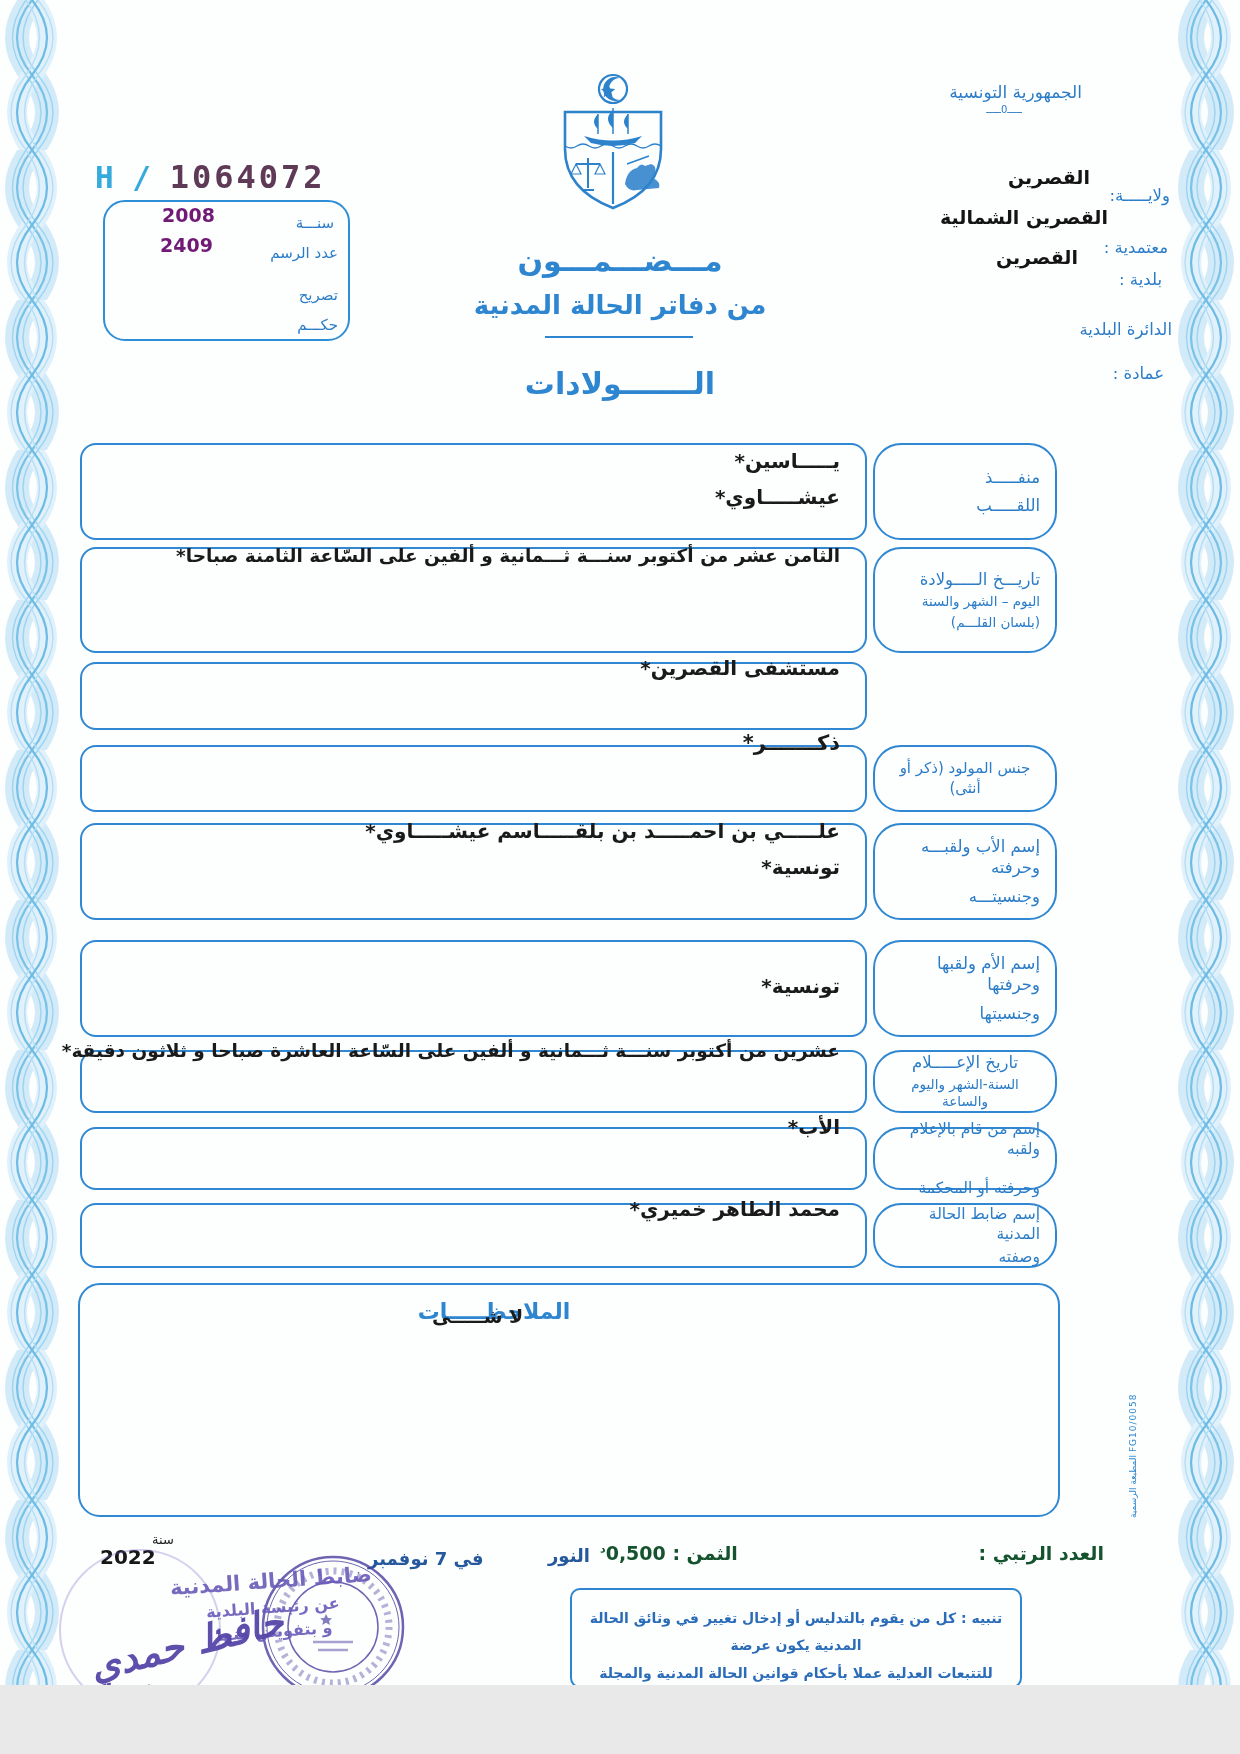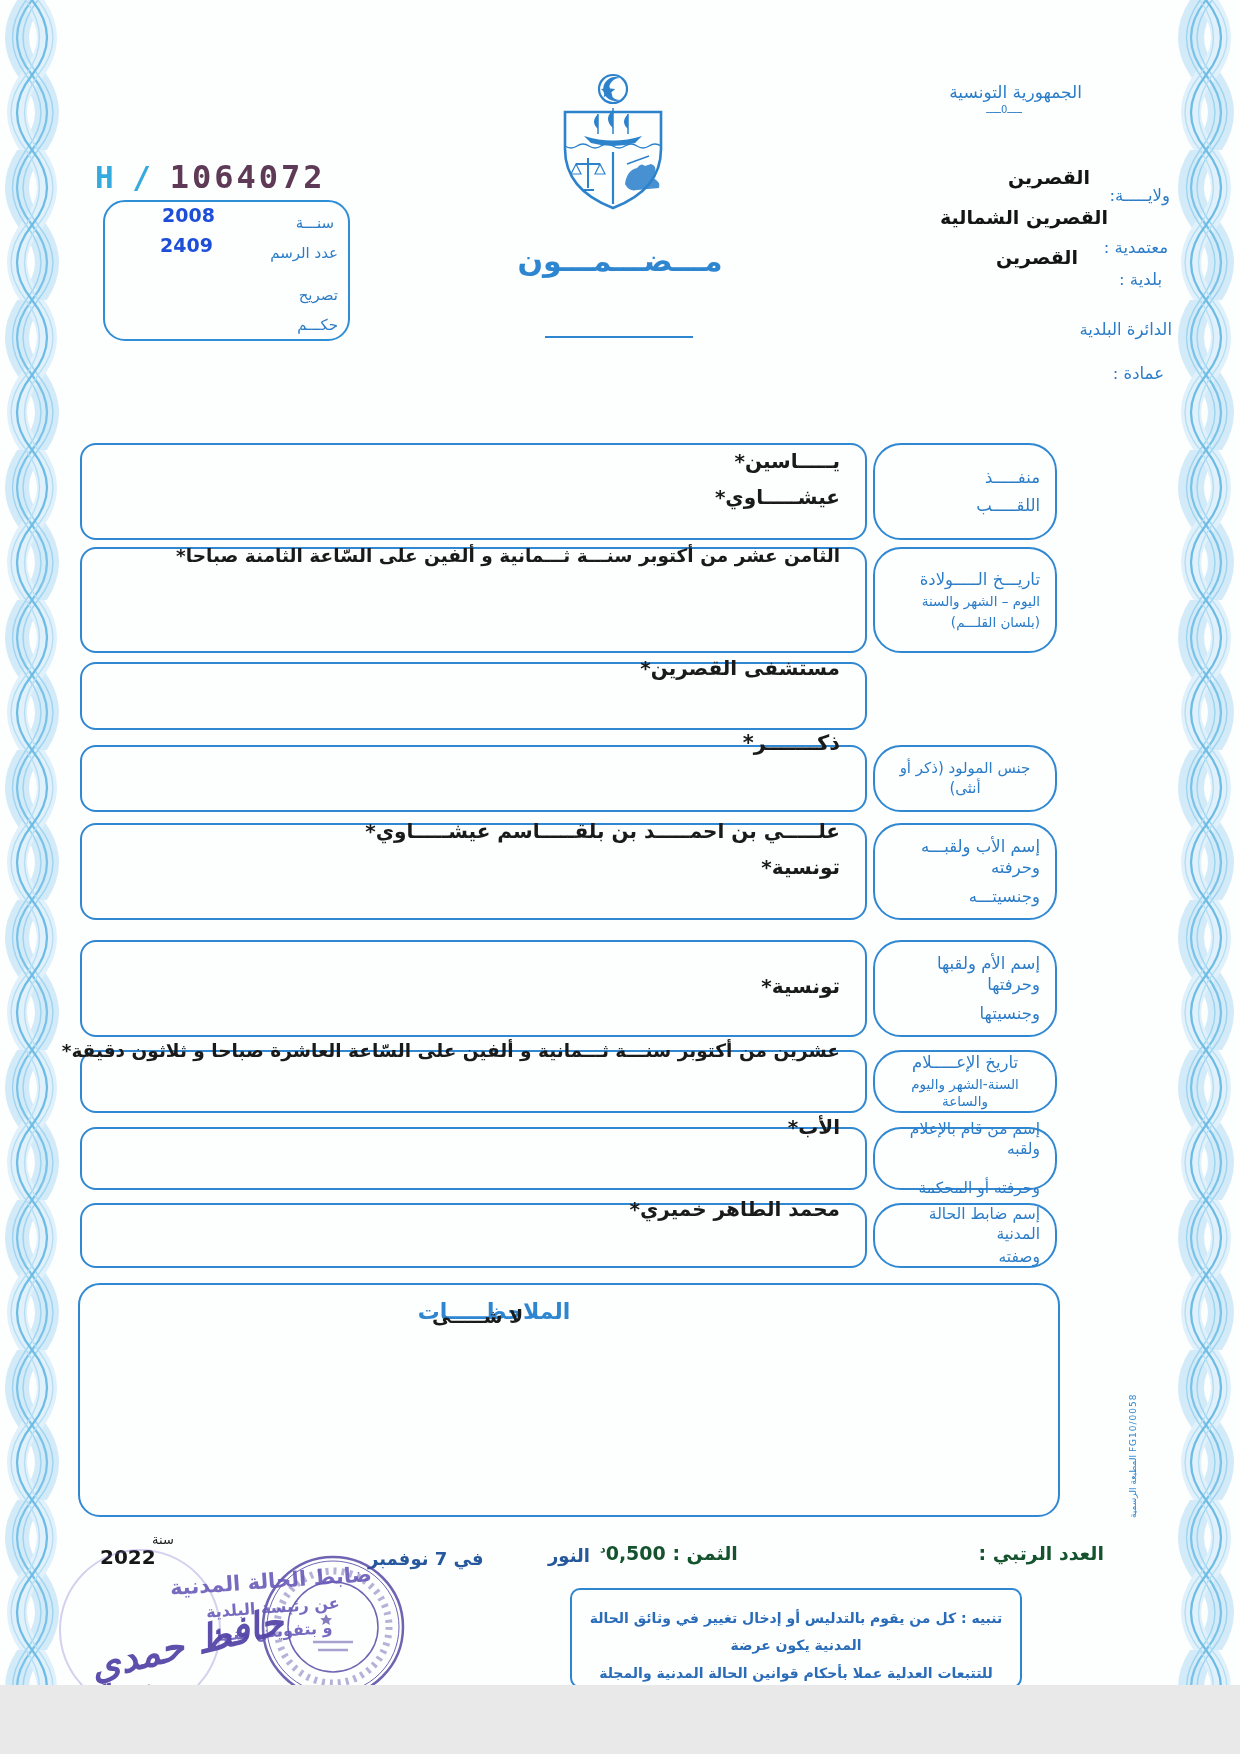--- a/index.html
+++ b/index.html
@@ -14,21 +14,21 @@
   .band{position:absolute;top:0;}
   .band-left{left:2px;}
   .band-right{right:0;}
 
   
   .serial{font-family:"DejaVu Sans Mono",monospace;font-weight:bold;white-space:nowrap;}
   .serial .pre{color:#35aadc;font-size:31px;}
   .serial .num{color:#5e3a56;font-size:32px;letter-spacing:3px;}
   .regbox{border:2.5px solid #2f8fd6;border-radius:22px;box-sizing:border-box;}
   .reg-lbl{color:#2b7cc7;font-size:15px;}
-  .reg-val{color:#1d4ed8;font-weight:bold;font-size:19px;}
+  .reg-val{color:#701a75;font-weight:bold;font-size:19px;}
   .admin-lbl{color:#2b7cc7;font-size:16.5px;white-space:nowrap;}
   .admin-val{color:#141414;font-weight:bold;font-size:19px;white-space:nowrap;}
   .titles{color:#2e86d0;font-weight:bold;text-align:center;}
 
   
   .val-box{position:absolute;left:80px;width:787px;border:2.5px solid #3188d2;
            border-radius:16px;box-sizing:border-box;background:transparent;}
   .lbl-box{position:absolute;left:873px;width:184px;border:2.5px solid #3188d2;
            border-radius:28px;box-sizing:border-box;color:#2b7cc7;display:flex;
            flex-direction:column;justify-content:center;gap:7px;padding:6px 15px;
@@ -143,21 +143,23 @@
   <div class="abs regbox" style="left:103px;top:200px;width:247px;height:141px;">
     <div class="abs rtl reg-lbl" style="right:14px;top:12px;"><span>سنـــة</span></div>
     <div class="abs reg-val" style="left:57px;top:2px;"><span>2008</span></div>
     <div class="abs rtl reg-lbl" style="right:10px;top:42px;"><span>عدد الرسم</span></div>
     <div class="abs reg-val" style="left:55px;top:32px;"><span>2409</span></div>
     <div class="abs rtl reg-lbl" style="right:10px;top:84px;"><span>تصريح</span></div>
     <div class="abs rtl reg-lbl" style="right:10px;top:114px;"><span>حكـــم</span></div>
   </div>
 
   <div class="abs titles rtl" style="left:430px;top:243px;width:380px;font-size:30px;"><span>مـــضـــمـــون</span></div>
+  <div class="abs titles rtl" style="left:430px;top:290px;width:380px;font-size:26px;"><span>من دفاتر الحالة المدنية</span></div>
   <div class="abs" style="left:545px;top:336px;width:148px;border-bottom:2.5px solid #2e86d0;"></div>
+  <div class="abs titles rtl" style="left:430px;top:366px;width:380px;font-size:30px;"><span>الـــــــولادات</span></div>
 
   <div class="val-box" style="top:443px;height:97px;">
     <div class="val" style="top:4px;">يـــــاسين*</div>
     <div class="val" style="top:40px;">عيشـــــاوي*</div>
   </div>
   <div class="lbl-box" style="top:443px;height:97px;">
     <span>منفـــــذ</span>
     <span>اللقـــــب</span>
   </div>
 

